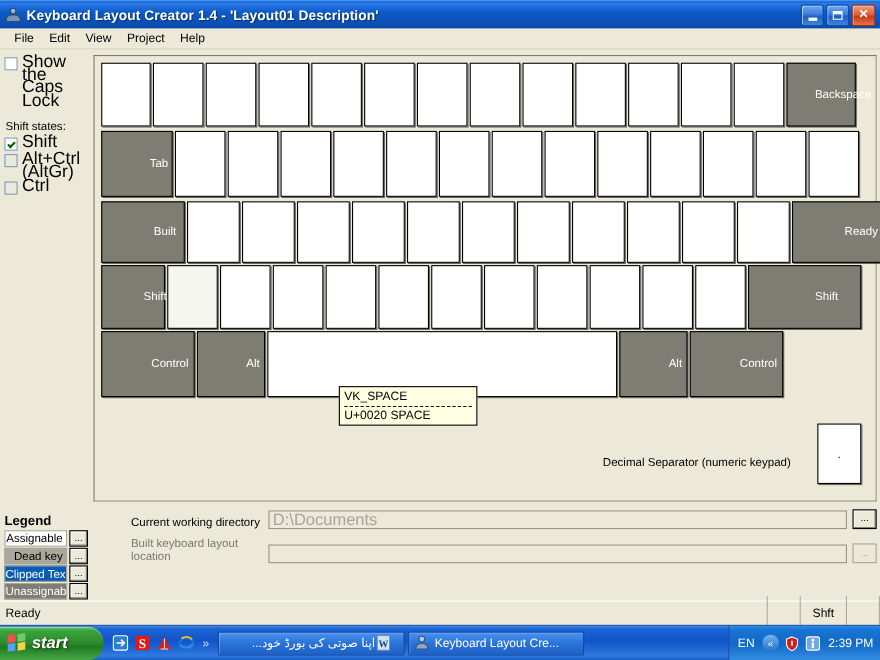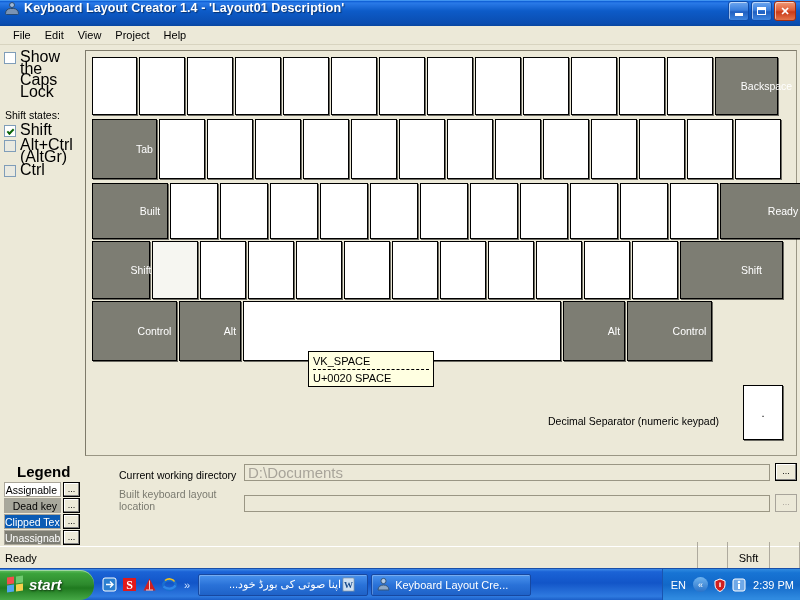--- a/index.html
+++ b/index.html
@@ -10,21 +10,21 @@
     font-size:11px; color:#000;
     background:#ece9d8;
   }
 
   
   #app-window { position:absolute; left:0; top:0; width:800px; height:568px; background:#ece9d8; }
 
   .titlebar {
     height:26px;
     background:linear-gradient(180deg,#0a5ad2 0%,#2a7ae8 8%,#0d5bc8 40%,#0a4db0 90%,#0846a0 100%);
-    display:flex; align-items:flex-start; padding:0 2px 0 4px;
+    display:flex; align-items:center; padding:0 2px 0 4px;
     border-top:1px solid #3f93f0;
   }
   .title-icon { width:16px; height:16px; margin-right:4px; position:relative; flex:0 0 auto; }
   .title-icon .head { position:absolute; left:5px; top:1px; width:6px; height:6px; border-radius:50%;
     background:#9fb8d8; border:1px solid #2a4a70; }
   .title-icon .body { position:absolute; left:1px; top:7px; width:14px; height:7px; border-radius:7px 7px 2px 2px;
     background:#7a93b4; border:1px solid #2a4a70; }
   .title-text { color:#fff; font-weight:bold; font-size:12.5px; letter-spacing:0.1px;
     text-shadow:1px 1px 1px rgba(0,0,0,.45); flex:1 1 auto; white-space:nowrap; overflow:hidden; }
   .win-btns { display:flex; gap:2px; padding-right:2px; }
@@ -53,21 +53,21 @@
   .chkbox { width:12px; height:12px; flex:0 0 12px; background:#fff; border:1px solid #7f9db9;
     margin-right:4px; margin-top:1px; position:relative; }
   .chkbox.dim { background:#e9e9e0; }
   .chkbox.checked::after { content:""; position:absolute; left:2px; top:3px; width:5px; height:2px;
     border-left:2px solid #0a640a; border-bottom:2px solid #0a640a; transform:rotate(-45deg); }
   .chk-lbl { font-size:16px; line-height:11.5px; }
   .sect-title { font-size:10.5px; margin:12px 0 3px 1px; }
 
   
   .legend { position:absolute; left:4px; bottom:10px; width:76px; }
-  .legend-title { font-weight:bold; font-size:15px; margin-bottom:2px; margin-left:13px; }
+  .legend-title { font-weight:bold; font-size:12px; margin-bottom:2px; margin-left:0; }
   .legend-row { display:flex; align-items:stretch; height:15px; margin-bottom:1px; }
   .legend-swatch { flex:1 1 auto; text-align:right; padding-right:3px; font-size:10.5px; line-height:15px;
     border:1px solid #aaa69a; overflow:hidden; white-space:nowrap; }
   .sw-assign { background:#ffffff; color:#000; }
   .sw-dead   { background:#a8a89c; color:#000; }
   .sw-clip   { background:#0a5bb4; color:#fff; }
   .sw-unassign { background:#7d7d73; color:#fff; }
   .legend-btn { width:17px; flex:0 0 17px; margin-left:2px; background:#ece9d8;
     border:1px solid #000; font-size:9px; line-height:13px; text-align:center;
     box-shadow: inset -1px -1px 0 #808080, inset 1px 1px 0 #fff; }

